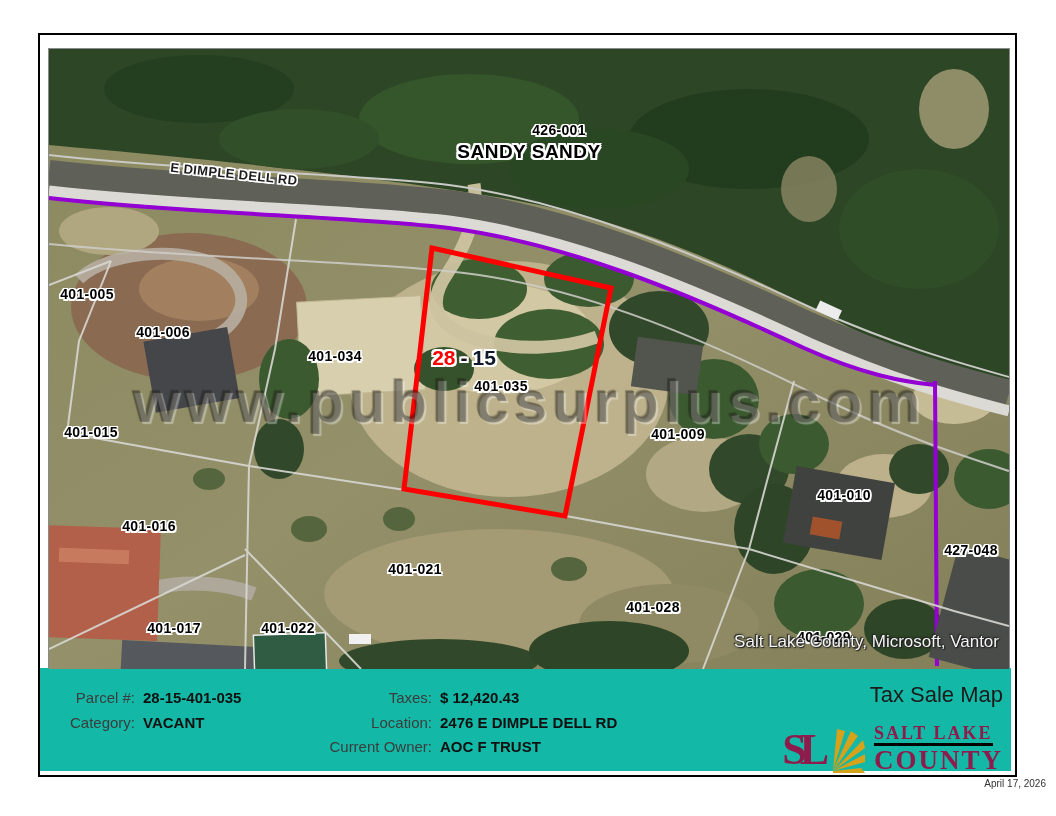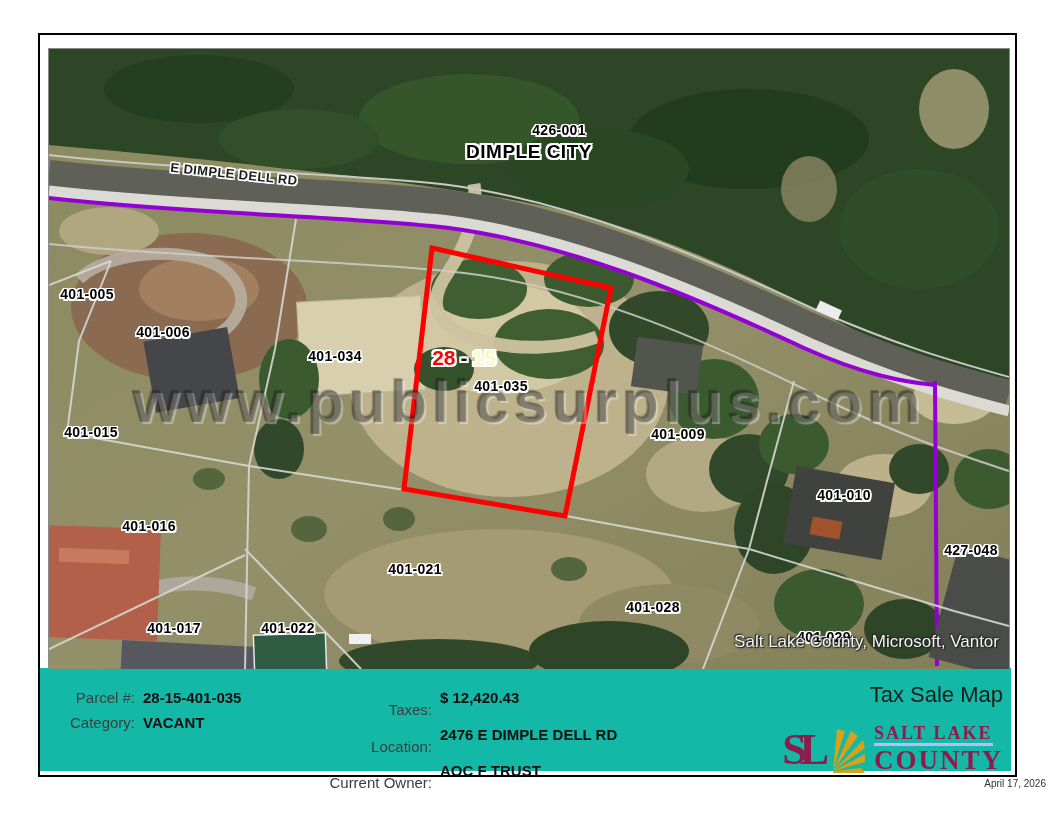--- a/index.html
+++ b/index.html
@@ -29,40 +29,40 @@
        z-index:4;white-space:nowrap;font-size:13px;font-weight:700;letter-spacing:.4px;color:#1d1d1d;
        text-shadow:-1.5px -1.5px 0 #fff,1.5px -1.5px 0 #fff,-1.5px 1.5px 0 #fff,
                    1.5px 1.5px 0 #fff,0 -1.5px 0 #fff,0 1.5px 0 #fff,
                    -1.5px 0 0 #fff,1.5px 0 0 #fff;}
   .hl-label{position:absolute;left:415px;top:309px;transform:translate(-50%,-50%);z-index:4;
        white-space:nowrap;font-size:21px;font-weight:700;
        text-shadow:-2px -2px 0 #fff,2px -2px 0 #fff,-2px 2px 0 #fff,2px 2px 0 #fff,
                    0 -2px 0 #fff,0 2px 0 #fff,-2px 0 0 #fff,2px 0 0 #fff;}
   .hl-book{color:#ff0000;}
   .hl-sep{color:#111;margin:0 5px;}
-  .hl-page{color:#fef9c3;}
+  .hl-page{color:#0f172a;}
   .attribution{position:absolute;right:10px;top:583px;z-index:4;font-size:17px;color:#f4f4f4;
        text-shadow:0 0 3px #222,1px 1px 1px #222,-1px -1px 1px #222;}
   
   .info{position:absolute;left:0;top:633px;width:971px;height:103px;background:#14b8a6;}
   .group{position:absolute;top:18px;}
   .group-left{left:0px;}
   .group-mid{left:240px;}
   .irow{display:flex;line-height:24.5px;font-size:15px;}
   .group-left .ilbl{width:95px;text-align:right;color:#3c3c3c;}
-  .group-mid .ilbl{width:152px;text-align:right;color:#3c3c3c;margin-top:12px;}
+  .group-mid .ilbl{width:152px;text-align:right;color:#3c3c3c;}
   .ival{margin-left:8px;font-weight:700;color:#101010;white-space:nowrap;}
   .map-title{position:absolute;right:8px;top:14px;font-size:22px;color:#1a1a1a;}
   .logo{position:absolute;right:8px;top:53px;display:flex;align-items:flex-end;height:52px;}
   .logo-sl{font-family:"Liberation Serif",serif;font-weight:700;font-size:44px;line-height:46px;
        letter-spacing:-7px;color:#8e1b4b;padding-right:8px;}
   .logo-rays{width:36px;height:46px;margin-right:8px;}
   .logo-text{display:flex;flex-direction:column;align-items:flex-start;
        font-family:"Liberation Serif",serif;color:#8e1b4b;font-weight:700;}
-  .logo-line1{font-size:18px;letter-spacing:2px;border-bottom:3px solid #c4b5fd;
+  .logo-line1{font-size:18px;letter-spacing:2px;border-bottom:3px solid #000000;
        padding-bottom:1px;line-height:18px;}
   .logo-line2{font-size:27px;letter-spacing:2px;line-height:26px;margin-top:1px;}
   .date{position:absolute;right:10px;top:778px;font-size:10px;color:#333;}
 </style>
 </head>
 <body>
 
 <div class="page">
   <div class="frame">
 
@@ -189,21 +189,21 @@
           <span class="plabel" style="left: 42px; top: 383px;">401-015</span>
           <span class="plabel" style="left: 795px; top: 446px;">401-010</span>
           <span class="plabel" style="left: 922px; top: 501px;">427-048</span>
           <span class="plabel" style="left: 100px; top: 477px;">401-016</span>
           <span class="plabel" style="left: 366px; top: 520px;">401-021</span>
           <span class="plabel" style="left: 604px; top: 558px;">401-028</span>
           <span class="plabel" style="left: 125px; top: 579px;">401-017</span>
           <span class="plabel" style="left: 239px; top: 579px;">401-022</span>
           <span class="plabel" style="left: 775px; top: 588px;">401-029</span>
         </div>
-      <div class="big-label" style="left:480px;top:103px;">DIMPLE CITY</div>
+      <div class="big-label" style="left:480px;top:103px;">SANDY SANDY</div>
       <div class="road-label">E DIMPLE DELL RD</div>
       <div class="hl-label">
         <span class="hl-book">28</span><span class="hl-sep">-</span><span class="hl-page">15</span>
       </div>
       <div class="attribution">Salt Lake County, Microsoft, Vantor</div>
     </div>
 
     <div class="info">
       <div class="group group-left">
           <div class="irow">

